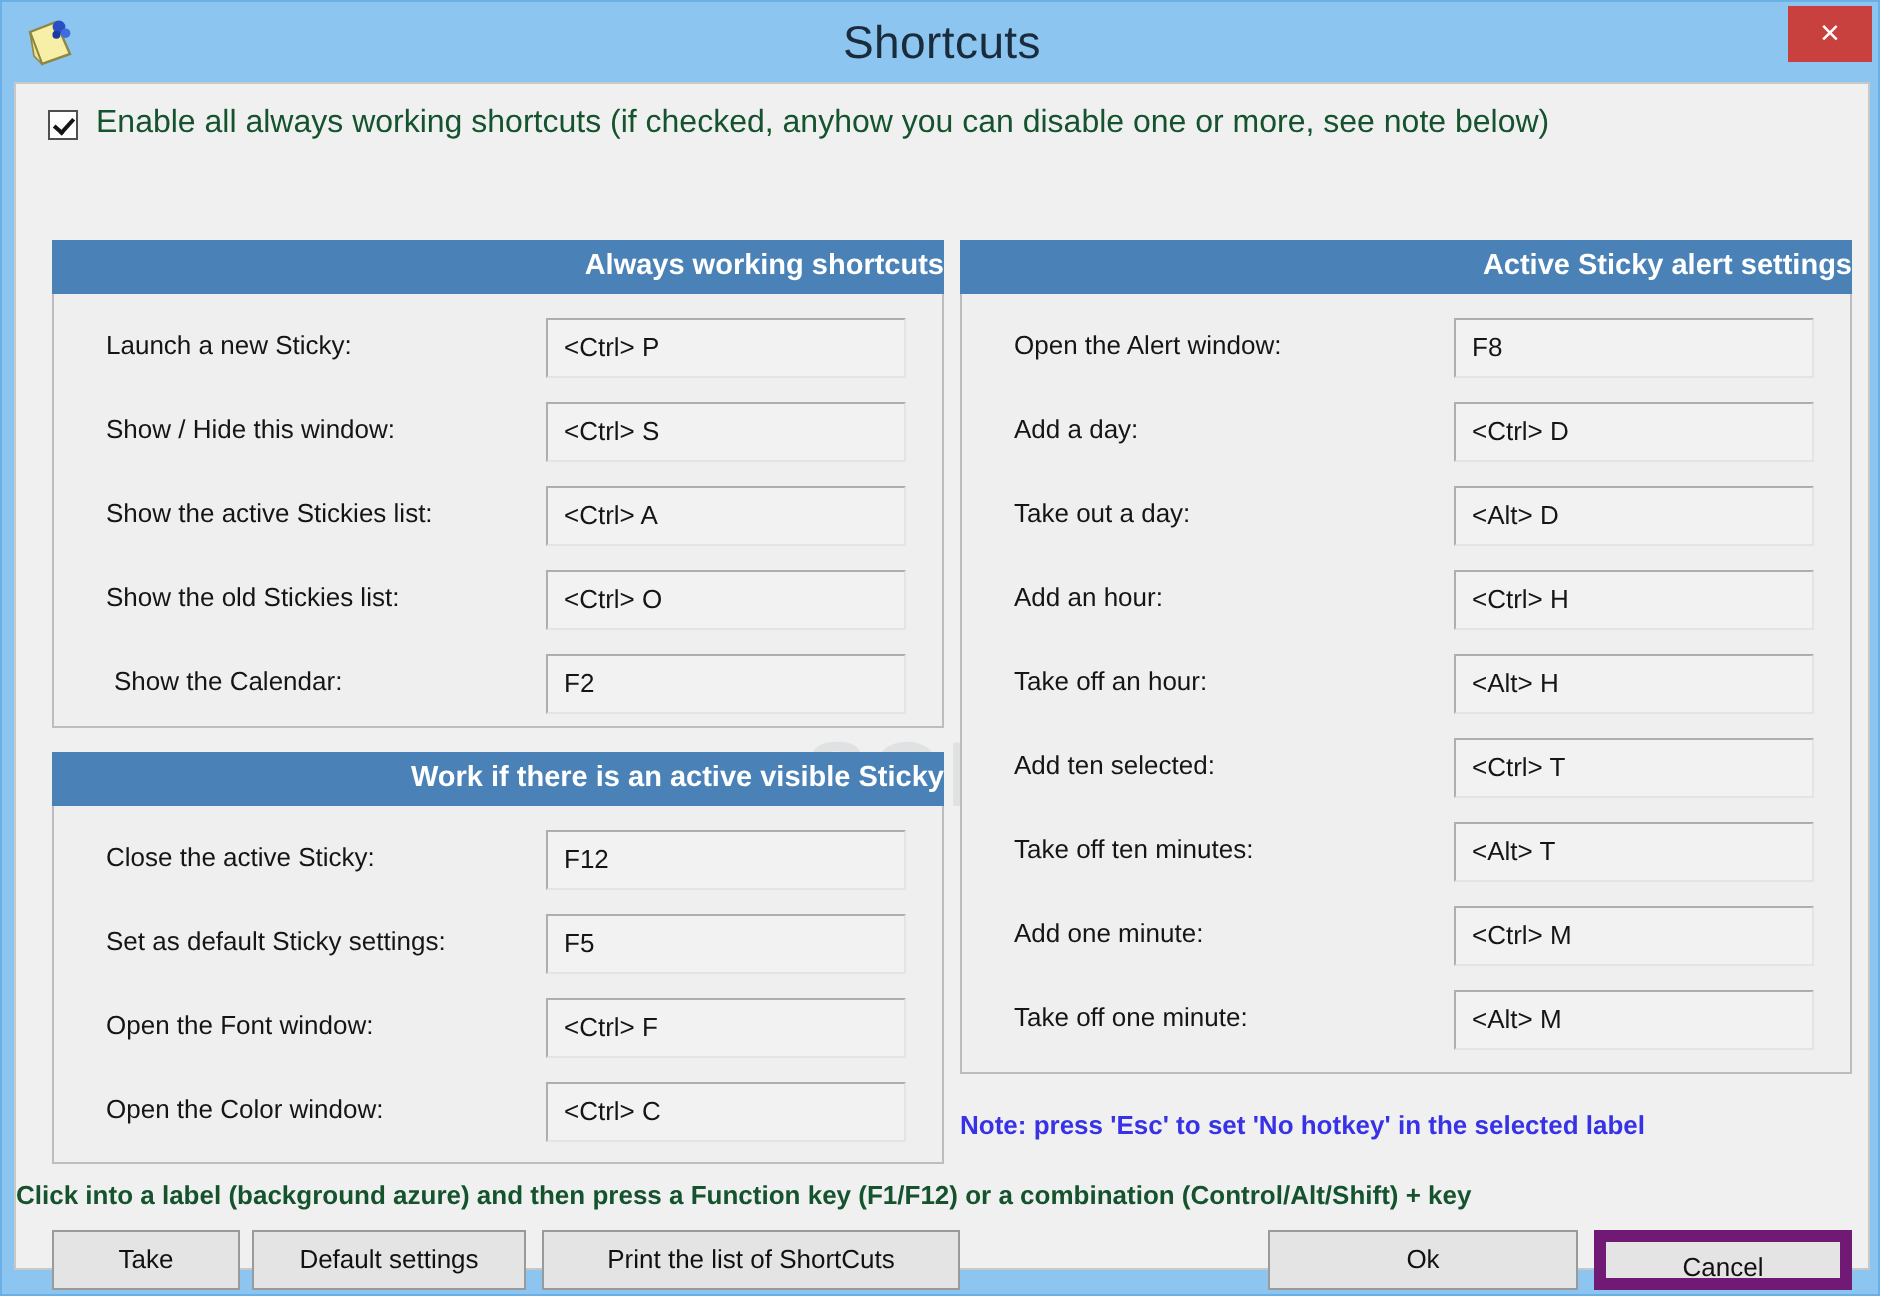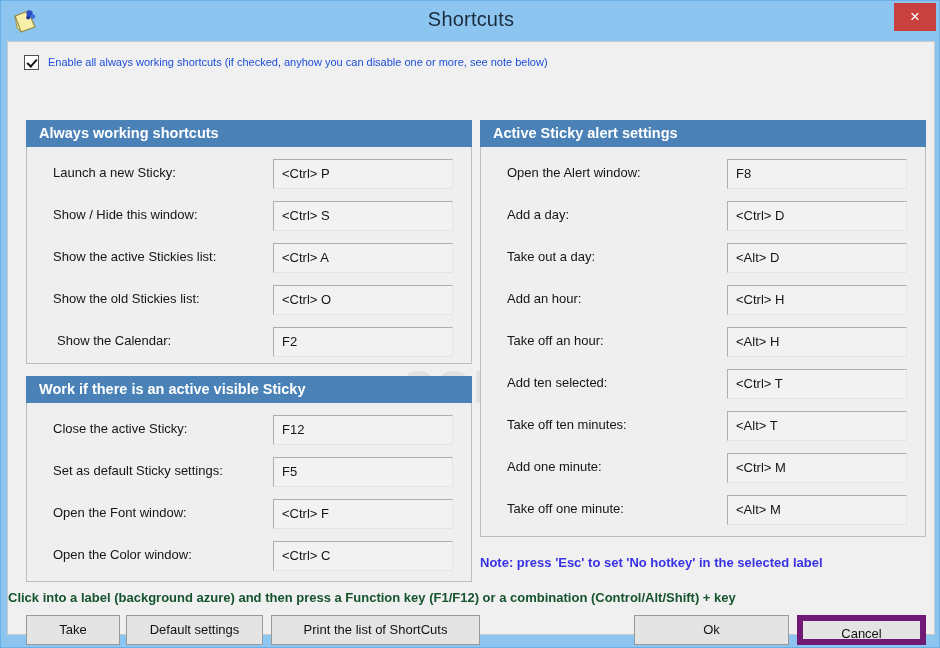--- a/index.html
+++ b/index.html
@@ -36,21 +36,21 @@
   #app-icon {
     position: absolute;
     left: 10px; top: 6px;
     width: 28px; height: 28px;
   }
   #title-text {
     position: absolute;
     left: 0; top: 7px;
     width: 940px;
     text-align: center;
-    font-size: 20px;
+    font-size: 23px;
     color: #1a2b3c;
     font-family: "Liberation Sans", sans-serif;
     letter-spacing: 0.2px;
   }
   #close-button {
     position: absolute;
     left: 893px; top: 2px;
     width: 42px; height: 28px;
     background: #c8413e;
     color: #ffffff;
@@ -93,22 +93,22 @@
     content: "";
     position: absolute;
     left: 4px; top: 1px;
     width: 4px; height: 8px;
     border: solid #141414;
     border-width: 0 2px 2px 0;
     transform: rotate(42deg);
   }
   #enable-label {
     margin-left: 9px;
-    font-size: 11px;
-    color: #1d4ed8;
+    font-size: 16px;
+    color: #14532d;
     white-space: nowrap;
   }
 
   
   .panel {
     position: absolute;
     background: #efefef;
     border: 1px solid #bdbdbd;
     box-sizing: border-box;
   }
@@ -118,20 +118,21 @@
     height: 27px;
     background: #4a82b8;
     color: #ffffff;
     font-size: 14.5px;
     font-weight: bold;
     line-height: 27px;
     padding-left: 13px;
     box-sizing: border-box;
     white-space: nowrap;
     font-family: "Liberation Sans", sans-serif;
+    text-align: right;
   }
 
   #panel-always   { left: 18px;  top: 78px;  width: 446px; height: 244px; }
   #panel-always .panel-header   { width: 446px; }
 
   #panel-visible  { left: 18px;  top: 334px; width: 446px; height: 206px; }
   #panel-visible .panel-header  { width: 446px; }
 
   #panel-alert    { left: 472px; top: 78px;  width: 446px; height: 417px; }
   #panel-alert .panel-header    { width: 446px; }

